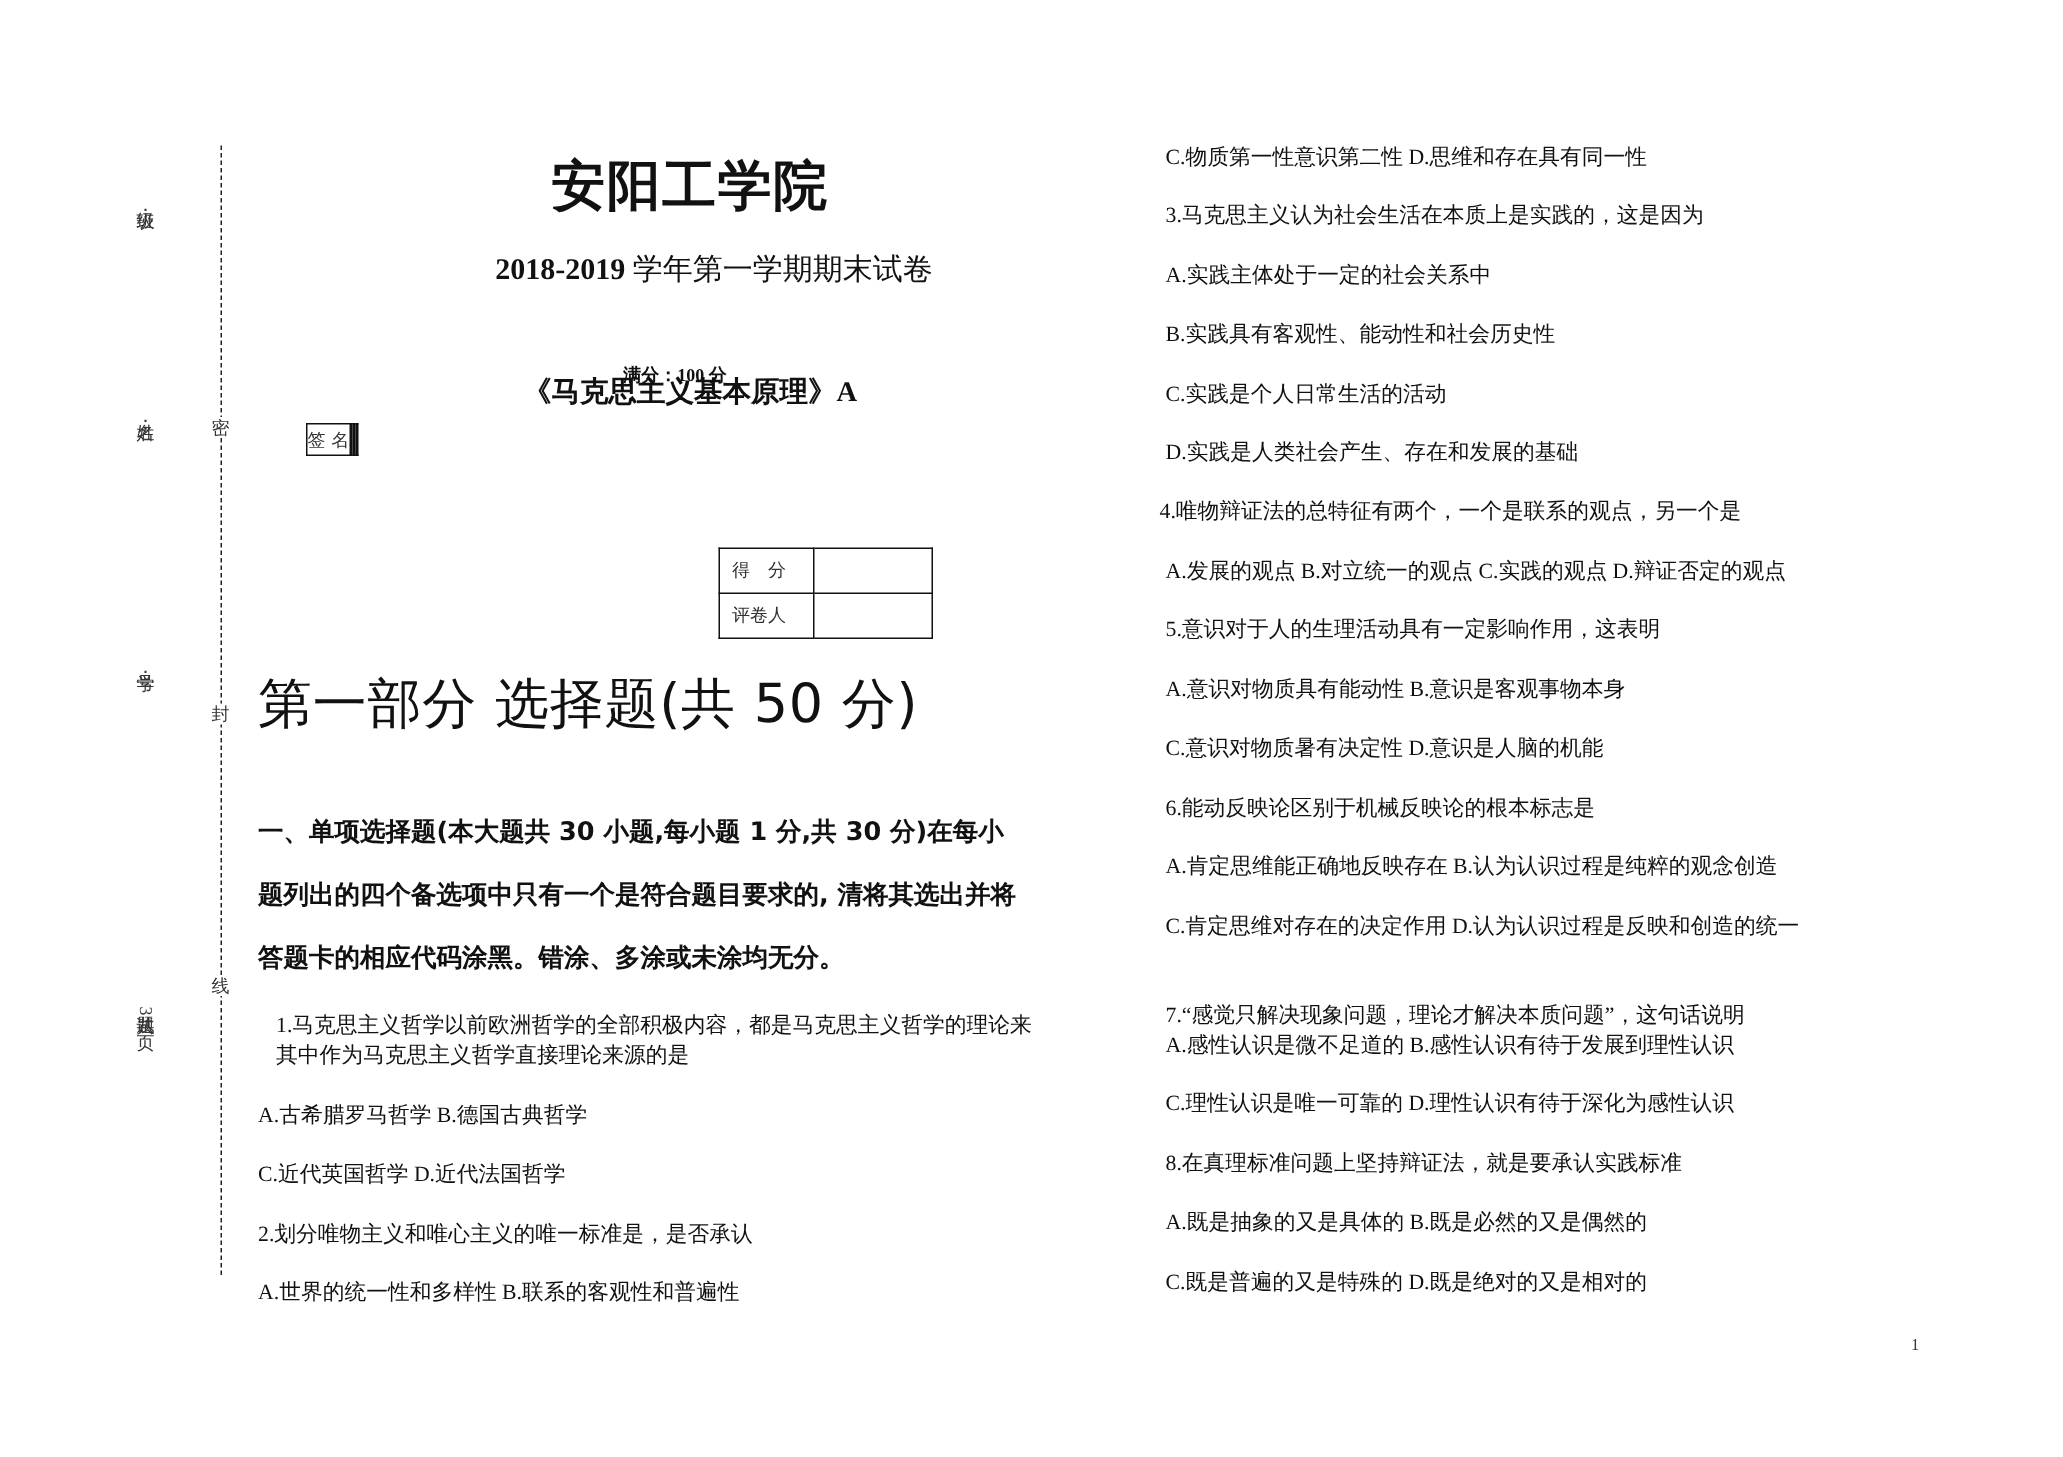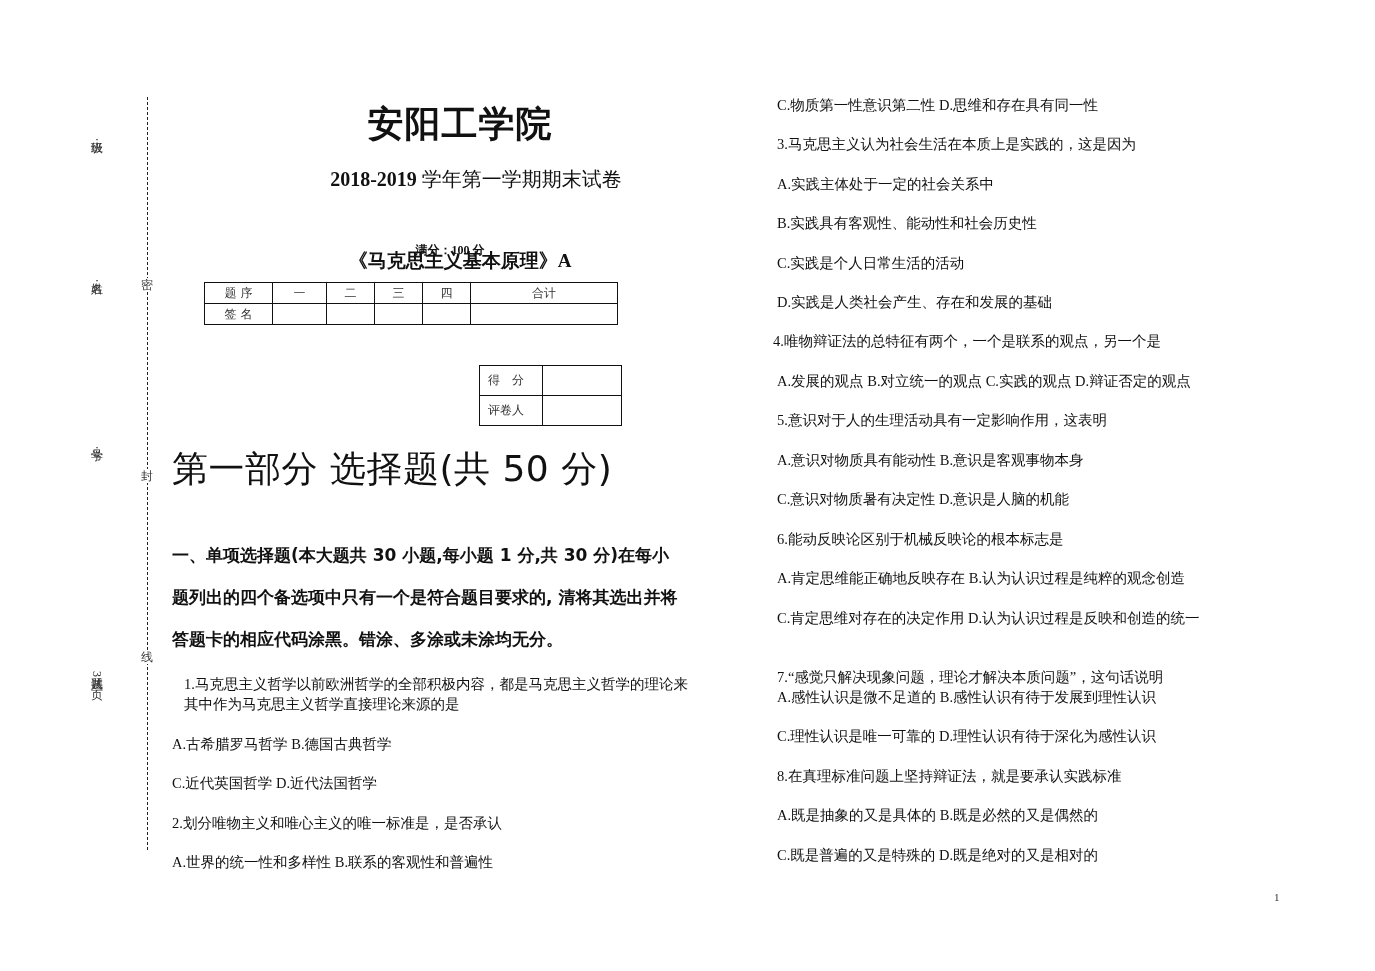--- a/index.html
+++ b/index.html
@@ -182,28 +182,20 @@
 <div class="school-title">安阳工学院</div>
 <div class="term-title">
   <b>2018-2019</b>
   <span>学年第一学期期末试卷</span>
 </div>
 <div class="course-title">《马克思主义基本原理》A</div>
 <div class="full-score">满分：100 分</div>
 
 <table class="score-table">
   <tbody>
-      <tr>
-    <td style="width:67px;">题 序</td>
-    <td style="width:53px;">一</td>
-    <td style="width:47px;">二</td>
-    <td style="width:47px;">三</td>
-    <td style="width:47px;">四</td>
-    <td style="width:146px;">合计</td>
-  </tr>
   <tr>
     <td>签 名</td>
     <td></td>
     <td></td>
     <td></td>
     <td></td>
     <td></td>
   </tr>
 </tbody>
   </table>

